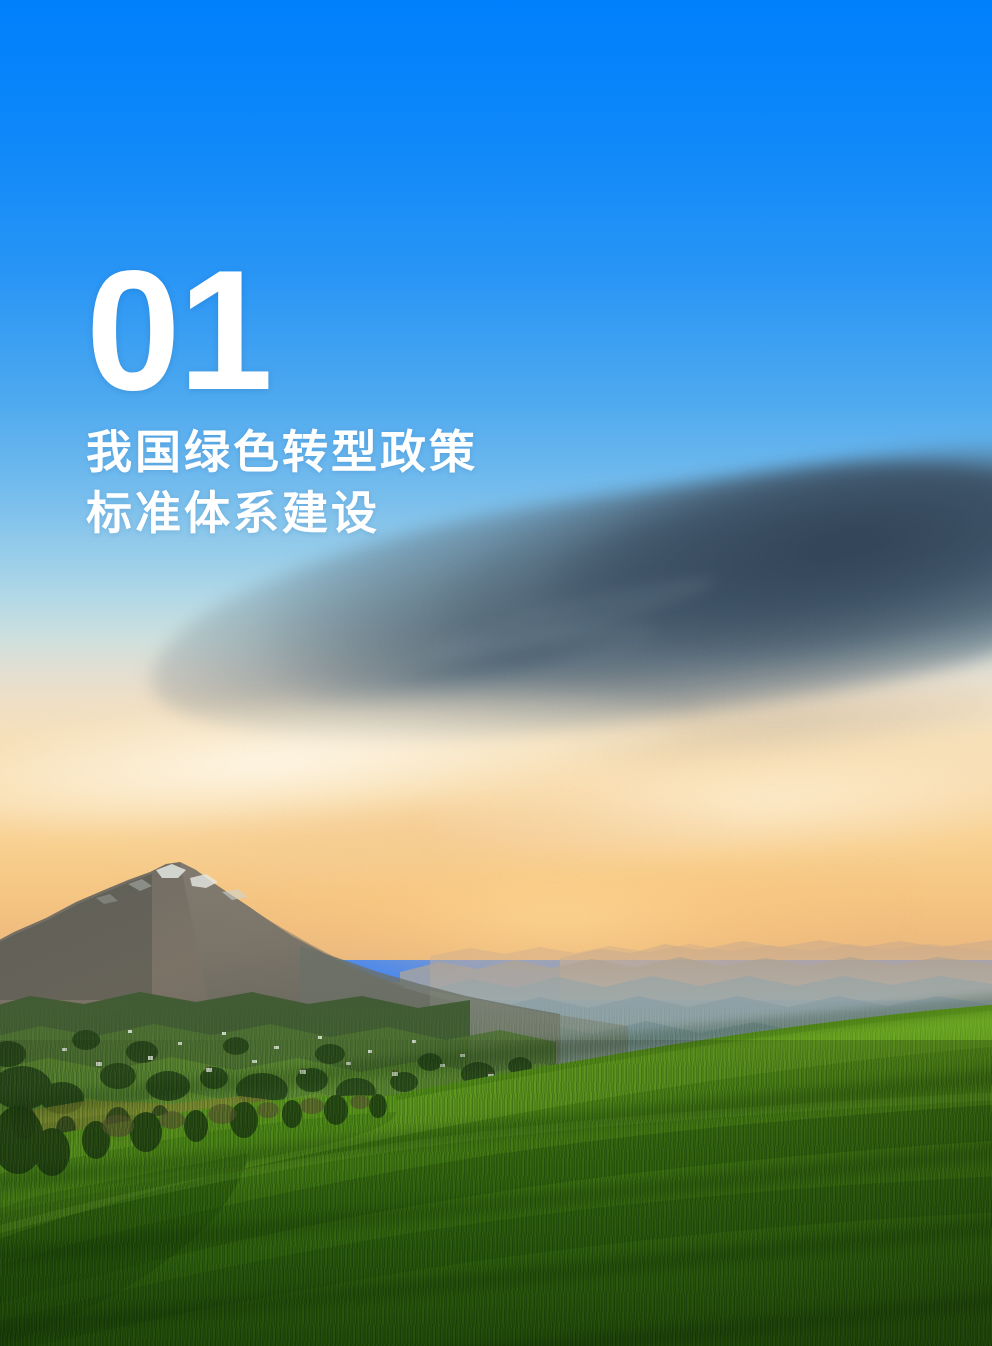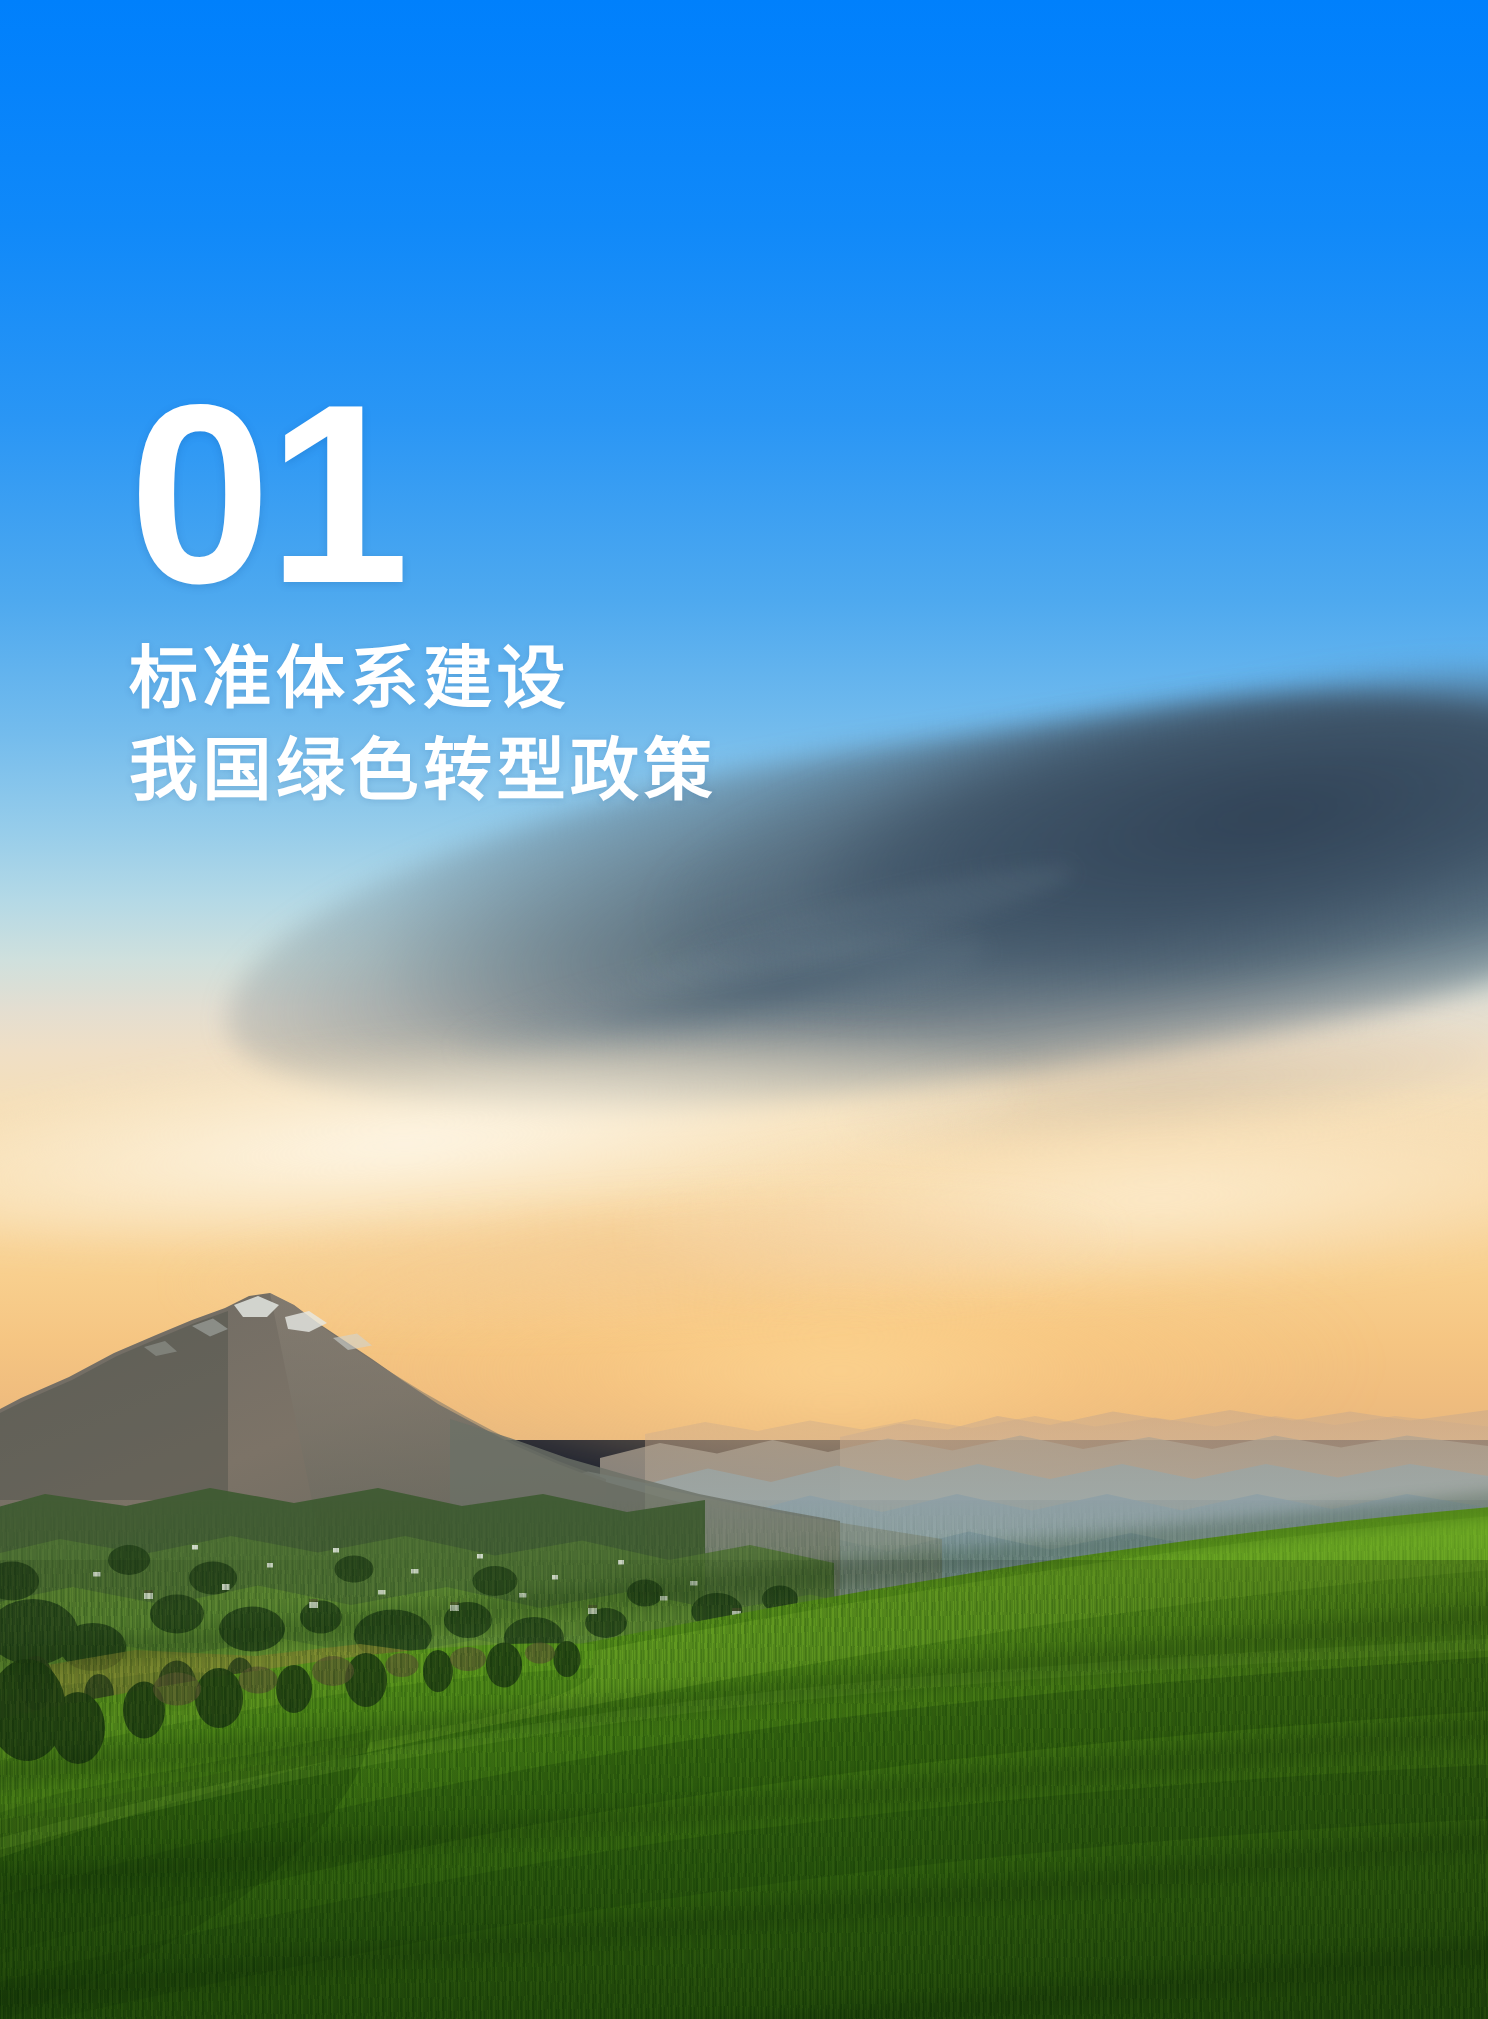--- a/index.html
+++ b/index.html
@@ -11,21 +11,21 @@
   body {
     font-family: "Liberation Sans", "DejaVu Sans", sans-serif;
   }
 
   
   #page {
     position: relative;
     width: 992px;
     height: 1346px;
     overflow: hidden;
-    background: #0f172a;
+    background: #3b82f6;
   }
 
   
   .photo {
     position: absolute;
     inset: 0;
     overflow: hidden;
   }
 
   
@@ -499,18 +499,18 @@
     </div>
 
     <div class="grass-stripes"></div>
     <div class="grass-tex"></div>
     <div class="meadow-shade"></div>
   </div>
 
   <div class="title-block">
     <div class="section-number">01</div>
     <div class="title-lines">
+      <div class="title-line">我国绿色转型政策</div>
       <div class="title-line">标准体系建设</div>
-      <div class="title-line">我国绿色转型政策</div>
     </div>
   </div>
 
 </div>
 
 </body></html>

